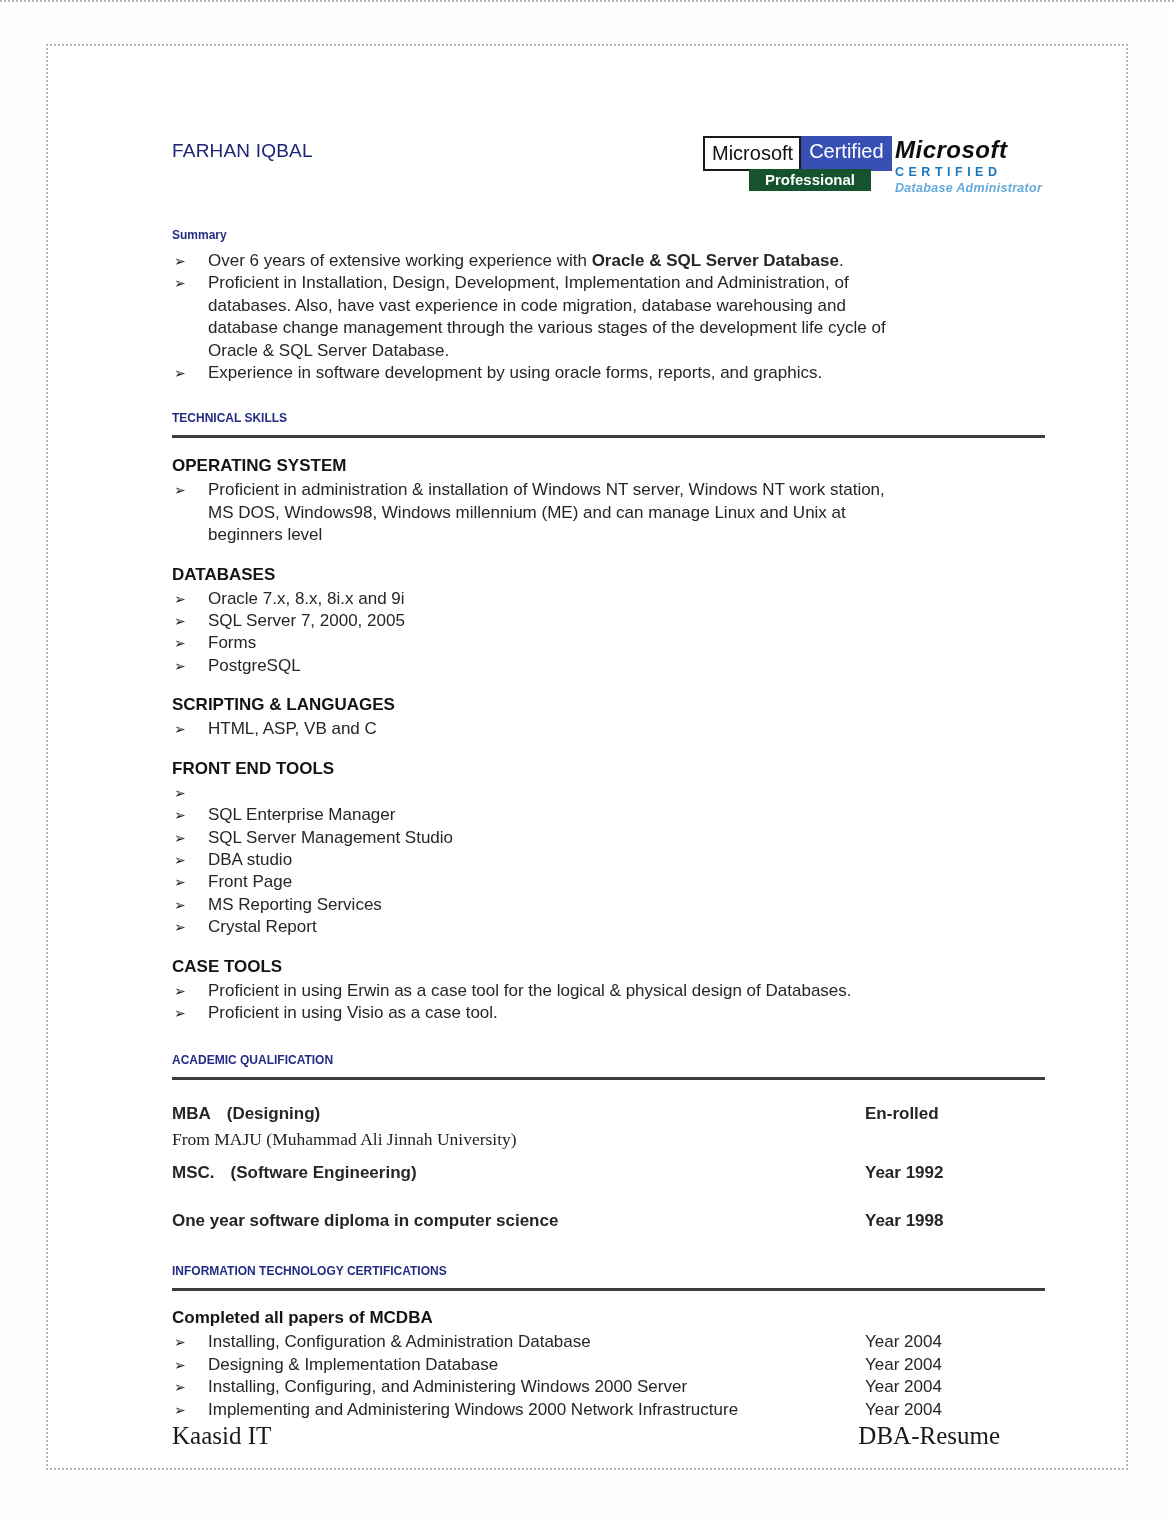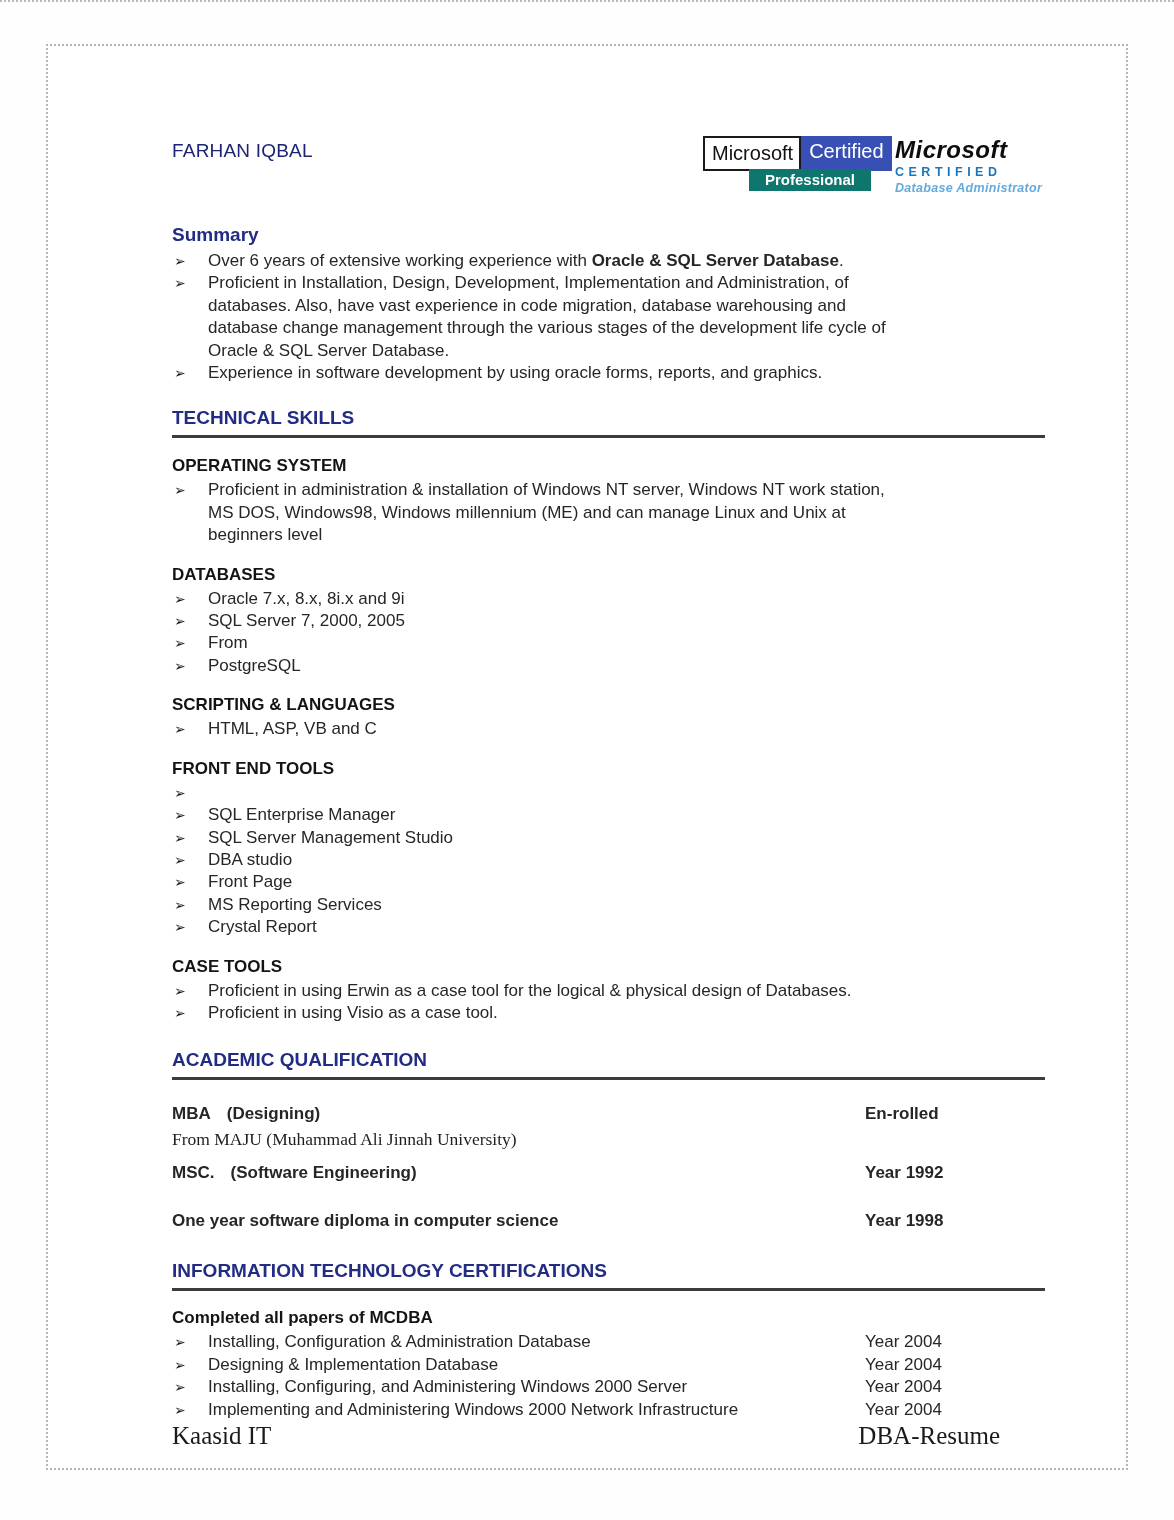--- a/index.html
+++ b/index.html
@@ -11,29 +11,29 @@
 
   
   .header-row { margin-top:136px; display:flex; justify-content:space-between; align-items:flex-start; }
   .name { font-size:19px; font-weight:normal; color:#1d2476; letter-spacing:0.2px; padding-top:4px; }
   .logos { display:flex; gap:24px; align-items:flex-start; }
 
   .mcp-logo { width:168px; position:relative; }
   .mcp-top { display:flex; }
   .mcp-ms { background:#ffffff; border:2px solid #1a1a1a; color:#111; font-size:20px; padding:2px 6px 3px 7px; line-height:26px; }
   .mcp-cert { background:#3850b4; color:#fff; font-size:20px; padding:2px 8px 3px 8px; line-height:26px; }
-  .mcp-bottom { background:#0f766e; color:#fff; font-weight:bold; font-size:15px; text-align:center; width:122px; margin-left:46px; margin-top:-2px; padding:2px 0 3px 0; position:relative; z-index:2; }
+  .mcp-bottom { background:#14532d; color:#fff; font-weight:bold; font-size:15px; text-align:center; width:122px; margin-left:46px; margin-top:-2px; padding:2px 0 3px 0; position:relative; z-index:2; }
 
   .mcdba-logo { width:150px; text-align:left; padding-top:2px; }
   .mcdba-ms { color:#0d0d0d; font-weight:bold; font-style:italic; font-size:24px; letter-spacing:0.5px; line-height:24px; }
   .mcdba-cert { color:#1a76bd; font-weight:bold; font-size:12.5px; letter-spacing:4.5px; margin-top:3px; }
   .mcdba-sub { color:#66aadc; font-weight:bold; font-style:italic; font-size:12.5px; margin-top:2px; letter-spacing:0.3px; }
 
   
-  .sec-heading { color:#232c84; font-weight:bold; font-size:19px; line-height:24px; }
+  .sec-heading { color:#232c84; font-weight:bold; font-size:12px; line-height:24px; }
   .sec-heading.ruled { border-bottom:3px solid #3c3c3c; padding-bottom:5px; }
   .summary-heading { margin-top:28px; }
   .tech-heading { margin-top:22px; }
   .acad-heading { margin-top:24px; }
   .cert-heading { margin-top:26px; }
 
   .list { margin-top:3px; }
   .bullet-item { display:flex; line-height:22.4px; font-size:17px; }
   .bullet-glyph { flex:0 0 36px; font-size:14px; color:#1c1c1c; padding-left:2px; }
   .bullet-text { white-space:pre-wrap; }
@@ -126,21 +126,21 @@
           <div class="bullet-item">
             <span class="bullet-glyph">➢</span>
             <span class="bullet-text"><span>Oracle 7.x, 8.x, 8i.x and 9i</span></span>
           </div>
           <div class="bullet-item">
             <span class="bullet-glyph">➢</span>
             <span class="bullet-text"><span>SQL Server 7, 2000, 2005</span></span>
           </div>
           <div class="bullet-item">
             <span class="bullet-glyph">➢</span>
-            <span class="bullet-text"><span>From</span></span>
+            <span class="bullet-text"><span>Forms</span></span>
           </div>
           <div class="bullet-item">
             <span class="bullet-glyph">➢</span>
             <span class="bullet-text"><span>PostgreSQL</span></span>
           </div>
         </div>
         <div class="sub-title">SCRIPTING &amp; LANGUAGES</div>
         <div class="list">
           <div class="bullet-item">
             <span class="bullet-glyph">➢</span>

